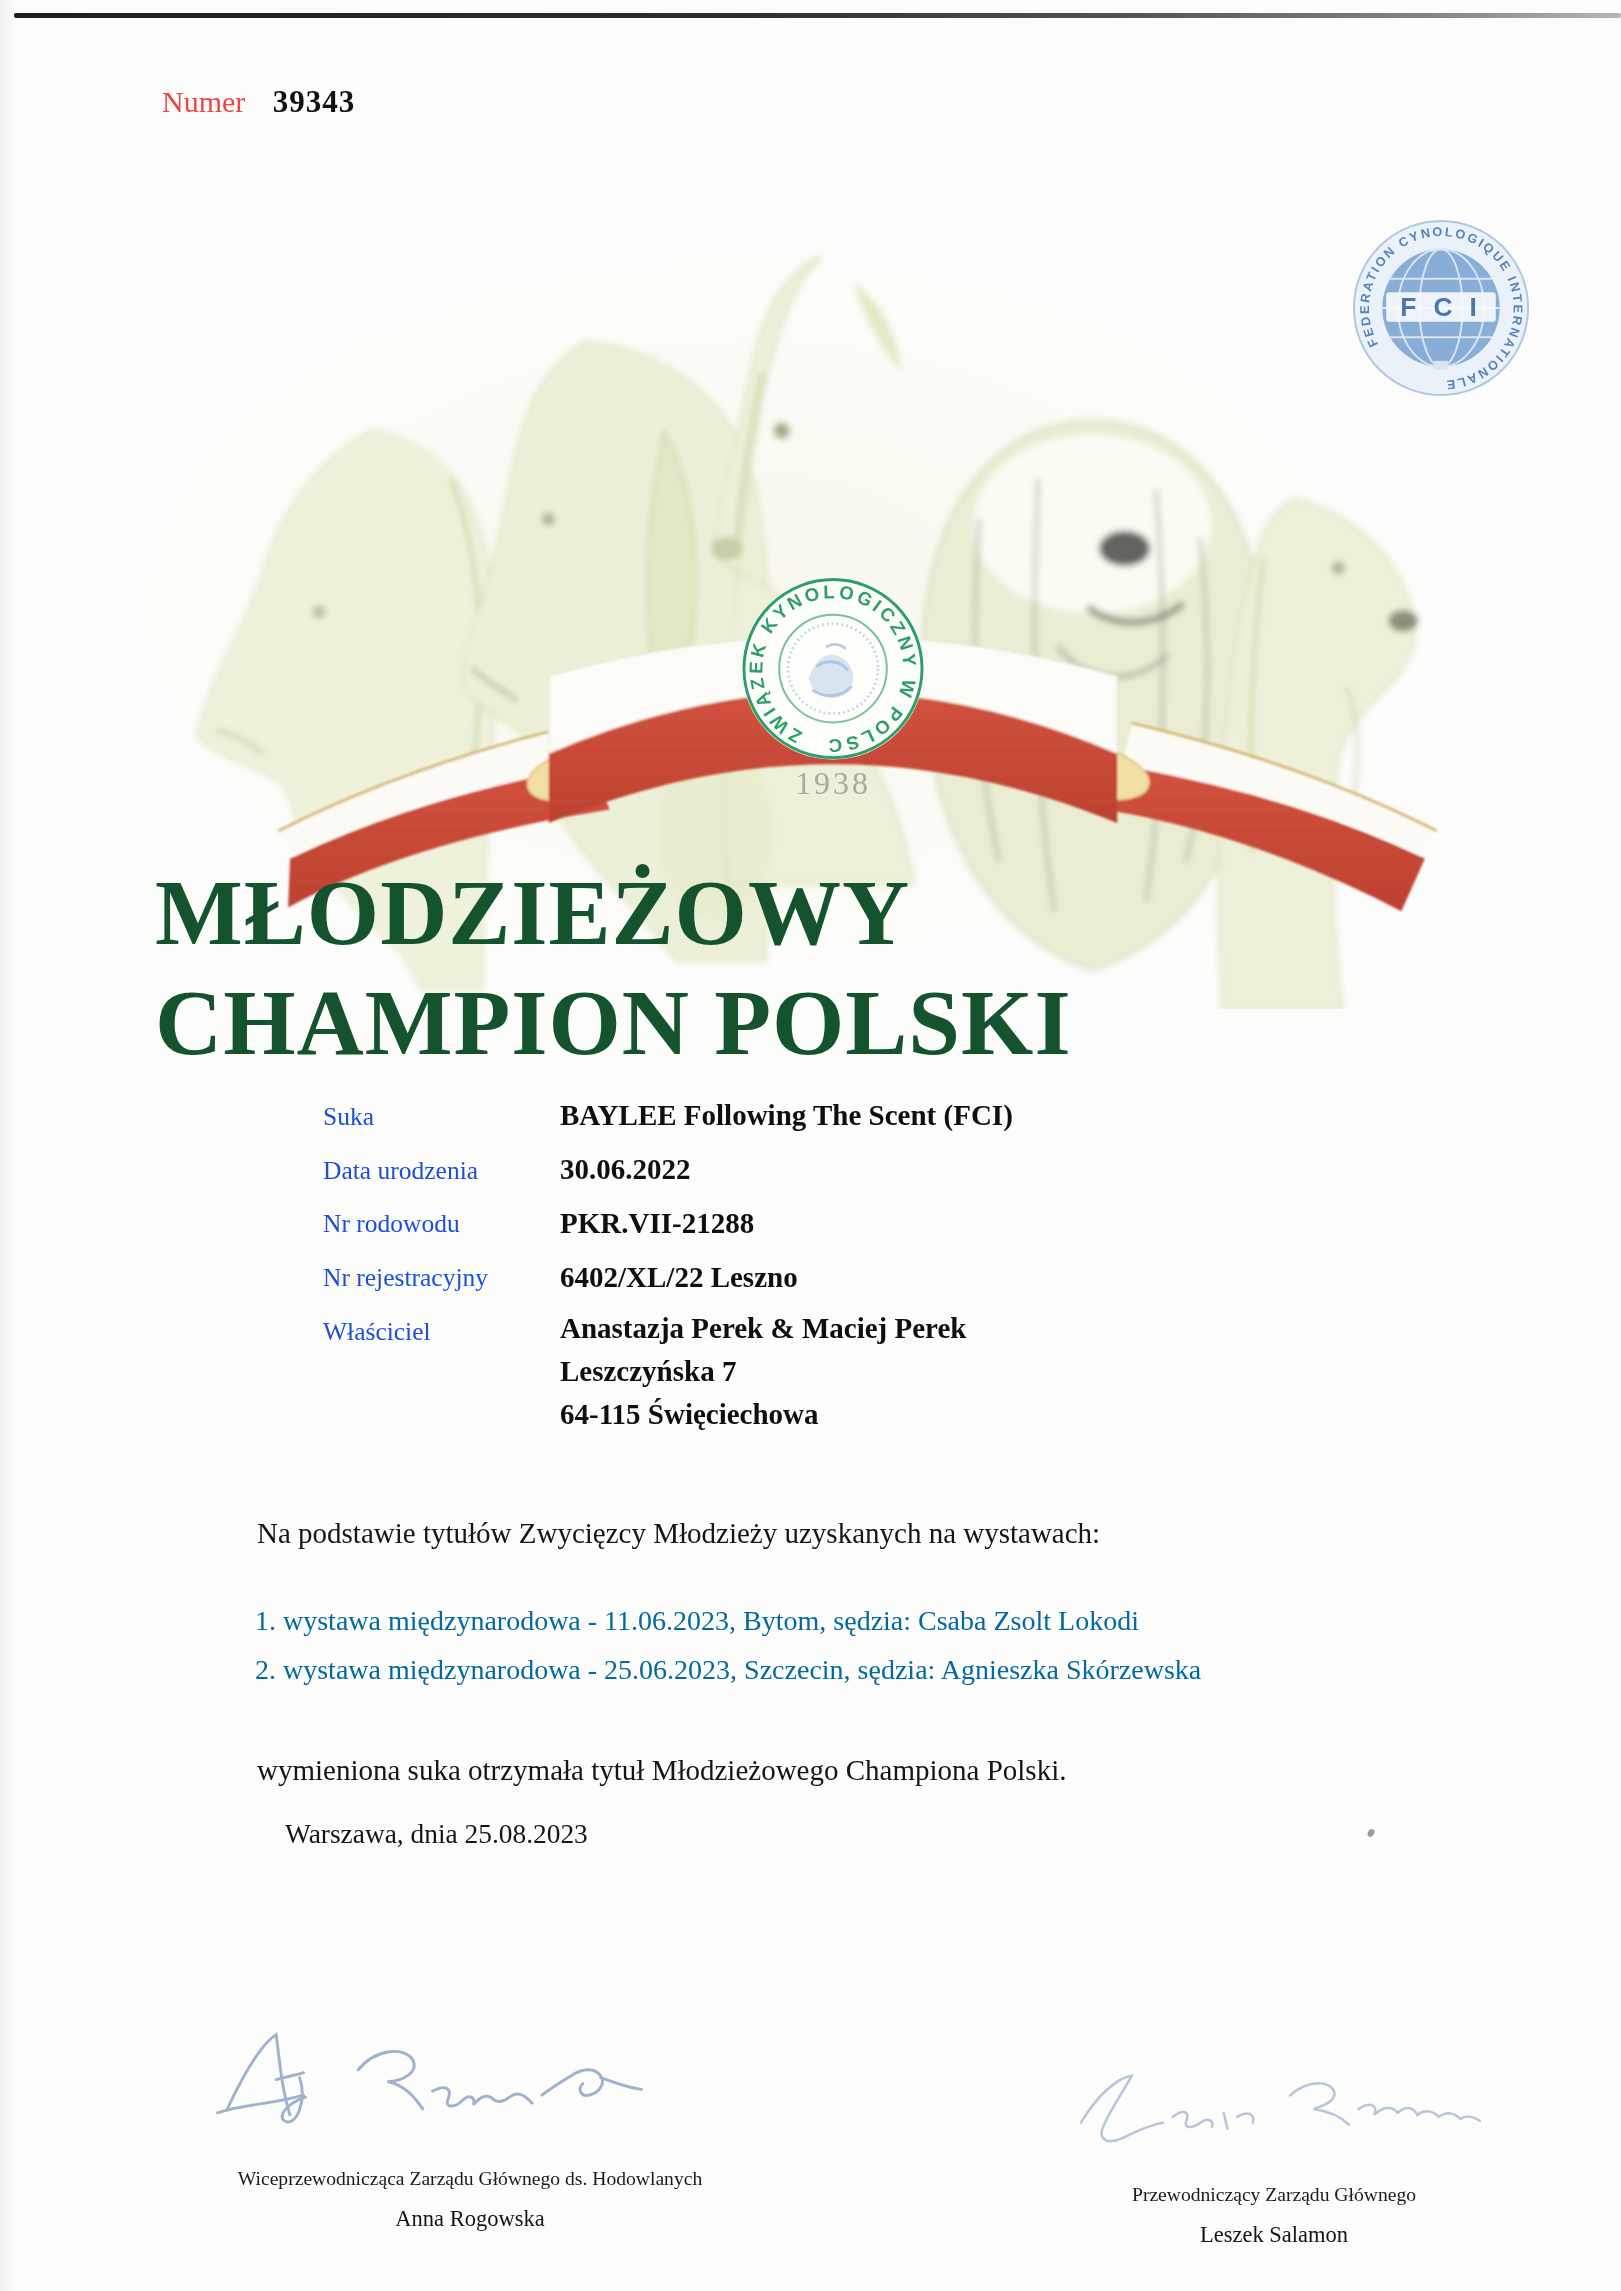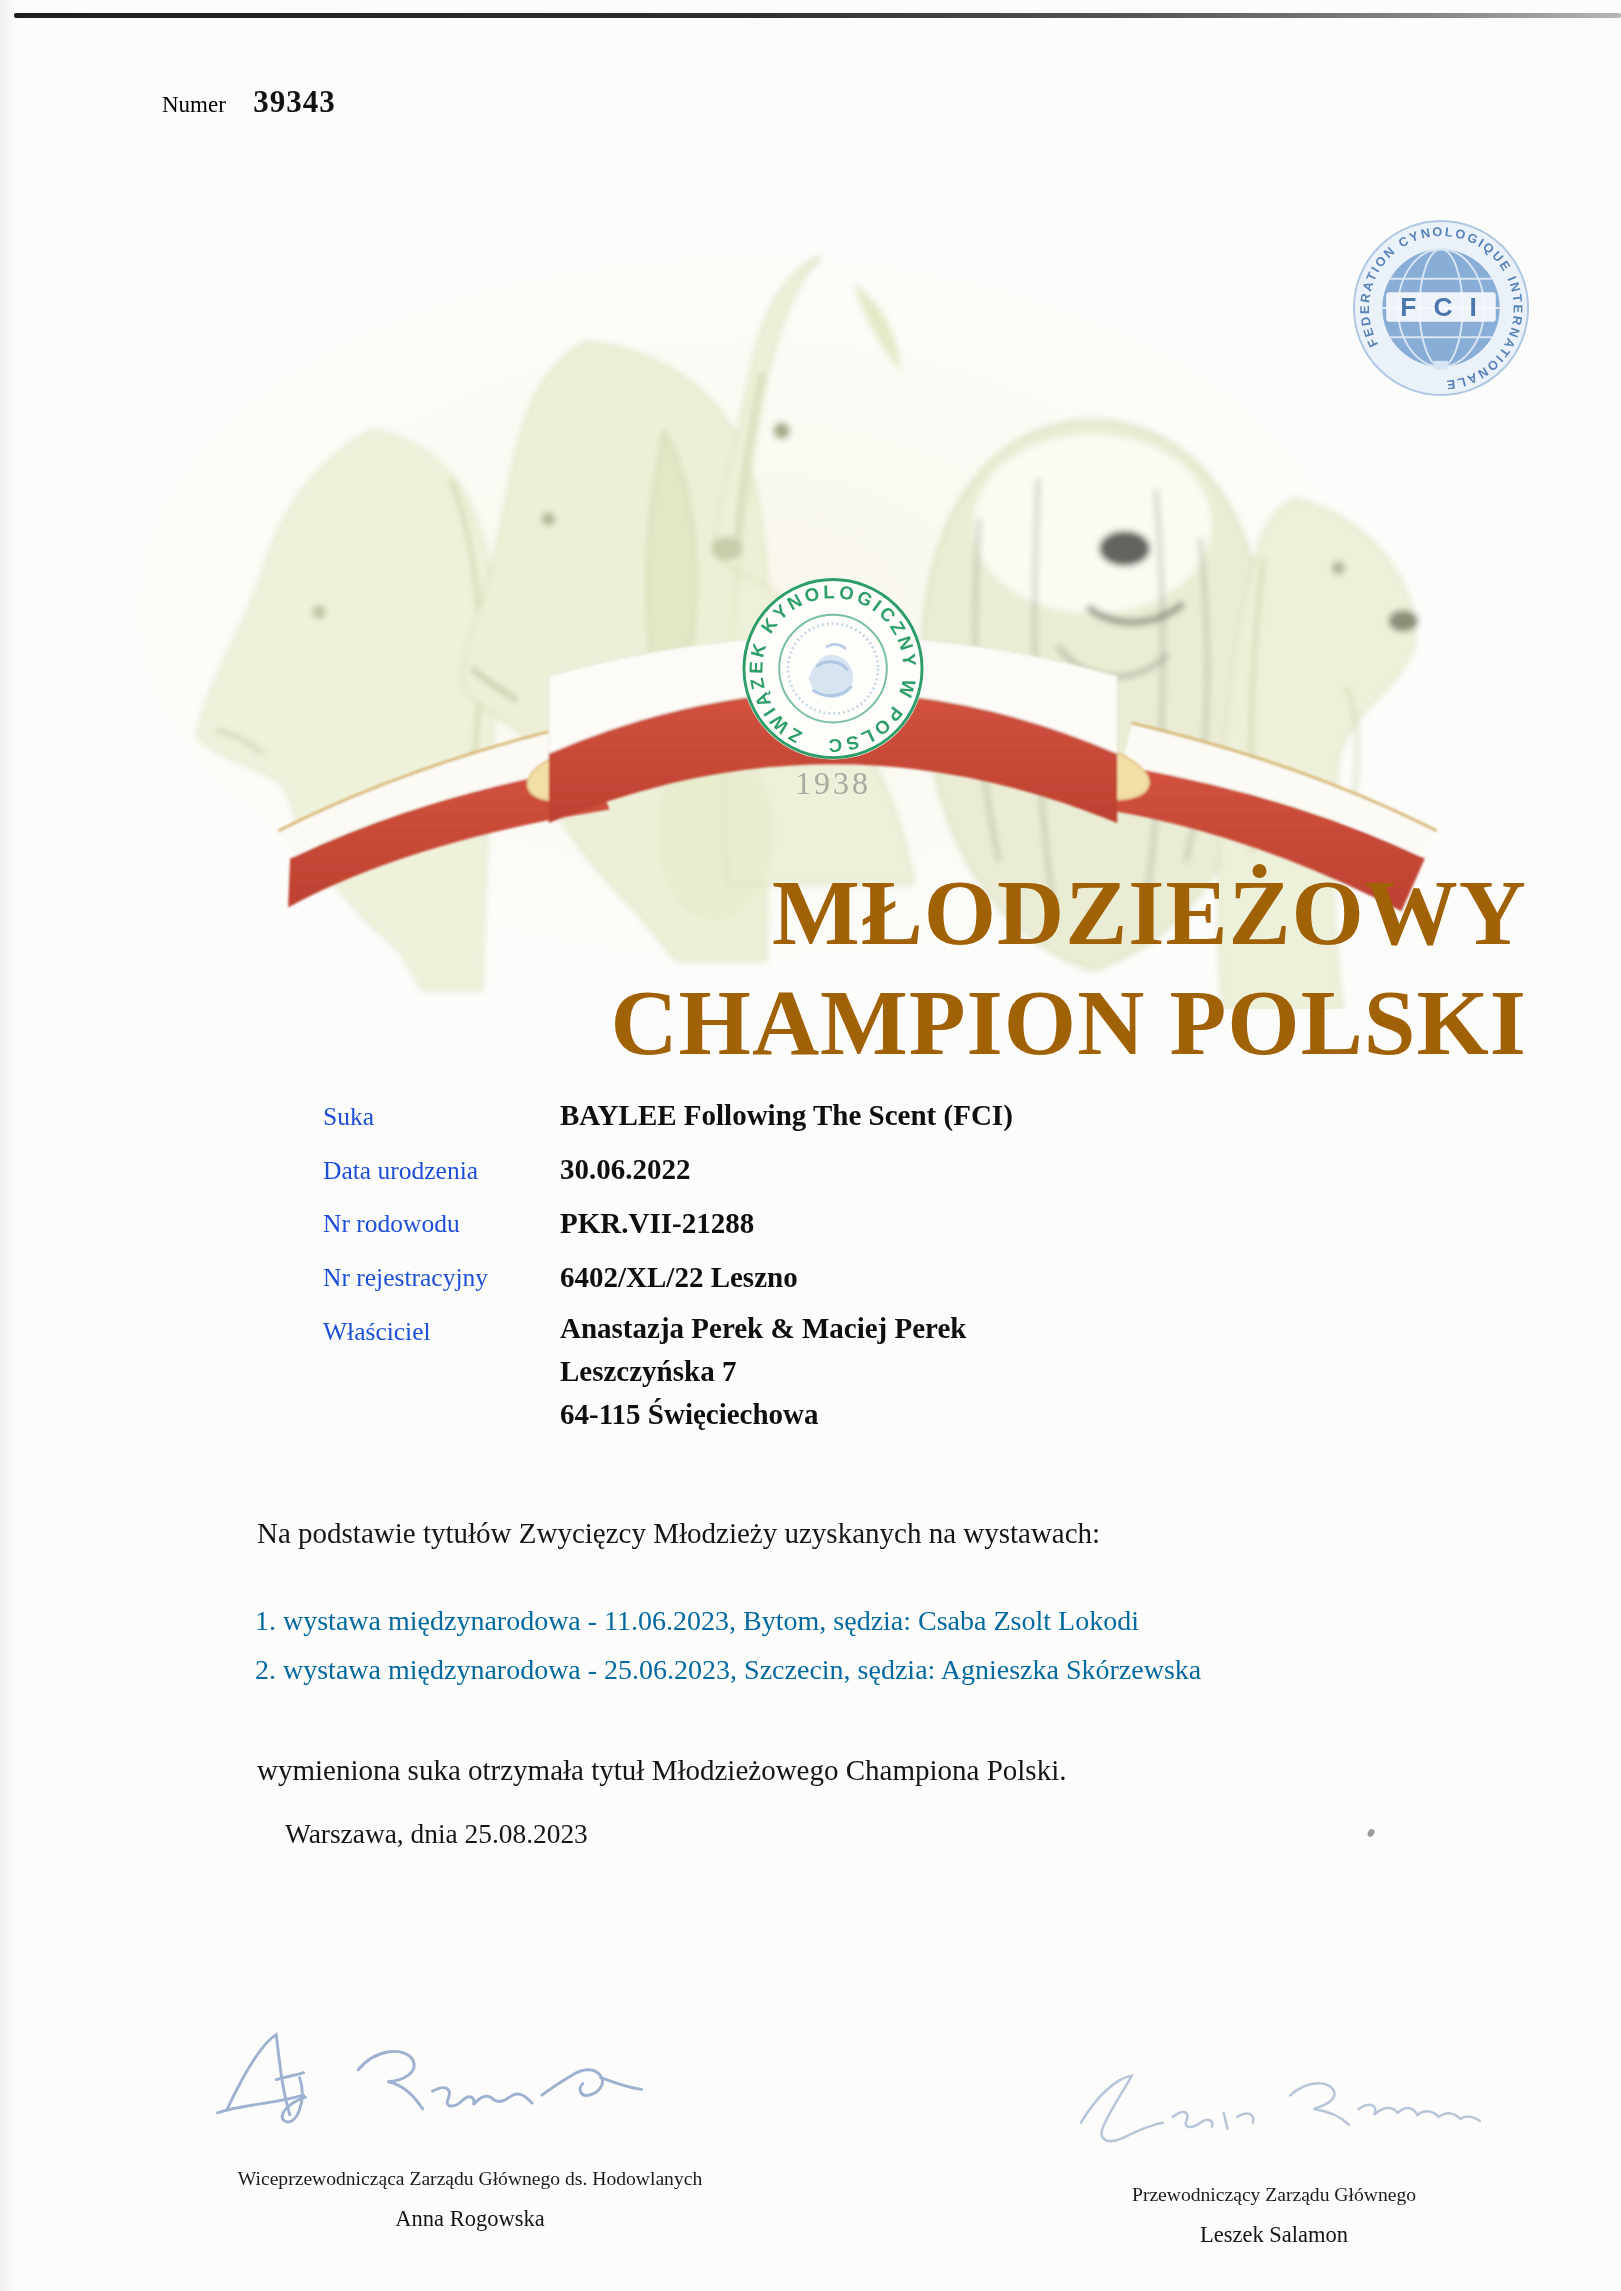--- a/index.html
+++ b/index.html
@@ -11,30 +11,30 @@
   .art-tint{position:absolute;left:0;top:98px;width:1621px;height:980px;
     background:radial-gradient(ellipse 882px 510px at 745px 510px, rgba(248,246,232,.8), rgba(252,252,250,0) 70%);}
   .scan-topline{position:absolute;left:13.7px;top:12.7px;width:1607px;height:4.9px;
     background:linear-gradient(to right,#1f1f1f 0%,#2e2e2e 45%,#555 70%,#8b8b8b 90%,#b5b5b5 100%);
     border-radius:2px;}
   .scan-edge{position:absolute;left:0;top:0;width:15.7px;height:2292px;
     background:linear-gradient(to right, rgba(0,0,0,.05), rgba(0,0,0,0));}
   .speck{position:absolute;left:1368px;top:1829px;width:5.9px;height:7.8px;border-radius:50% 40% 60% 50%;
     background:#4a4a4a;opacity:.55;transform:rotate(25deg);}
   .numer-row{position:absolute;left:162px;top:84px;display:flex;align-items:baseline;gap:27.4px;}
-  .numer-label{font-size:23px;color:#000000;font-family:Liberation Serif, serif;}
+  .numer-label{font-size:30px;color:#ef4444;font-family:Liberation Serif, serif;}
   .numer-value{font-size:31px;font-weight:bold;letter-spacing:1px;color:#111;}
 
   .abs{position:absolute;}
 
   .year{position:absolute;left:833px;top:765px;transform:translateX(-50%);
     font-size:32px;letter-spacing:2.9px;color:#a6aaa0;}
 
   .title{position:absolute;left:841px;top:857px;transform:translateX(-50%);
-    width:1372px;text-align:right;font-weight:bold;color:#a16207;
+    width:1372px;text-align:left;font-weight:bold;color:#14532d;
     font-size:93px;line-height:111px;letter-spacing:1px;white-space:nowrap;}
 
   .details{position:absolute;left:323px;top:1099px;width:1078px;}
   .det-row{display:flex;margin-bottom:13.7px;}
   .det-label{width:237px;flex:0 0 237px;font-size:25.5px;padding-top:2.9px;color:#1d4ed8;}
   .det-value{font-size:29px;font-weight:bold;color:#0f0f0f;line-height:47px;margin-top:-6.9px;}
   .det-row.owner .det-value{line-height:43px;}
 
   .para{position:absolute;left:257px;font-size:29px;color:#151515;white-space:nowrap;}
   .shows{position:absolute;left:255px;top:1596px;font-size:28px;font-weight:normal;

